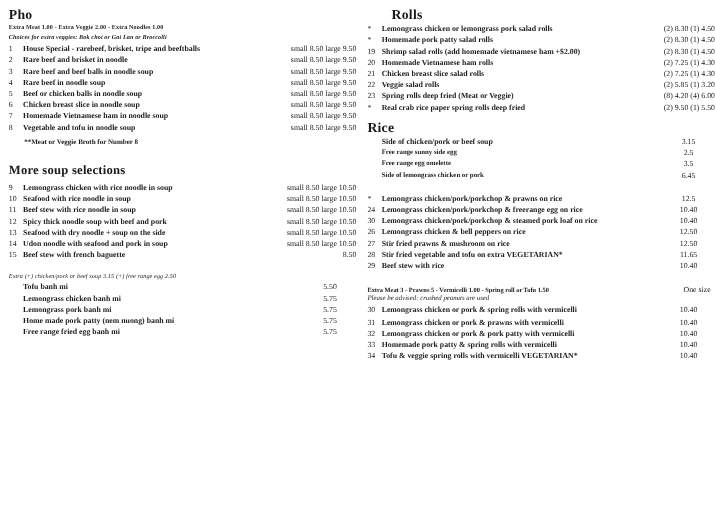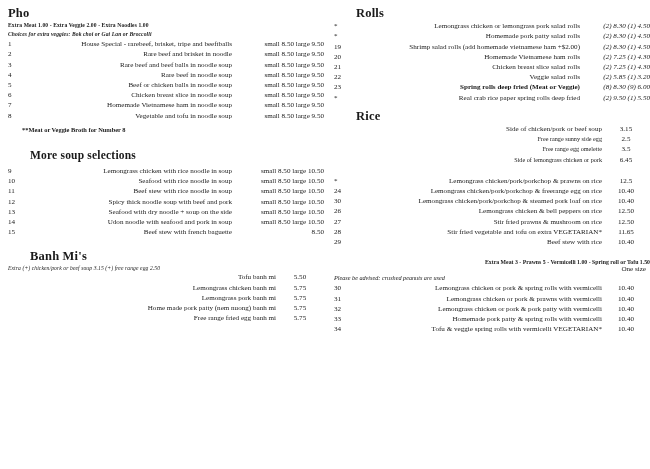--- a/index.html
+++ b/index.html
@@ -60,55 +60,54 @@
     padding: 1.15px 0;
     vertical-align: top;
     line-height: 1.12;
   }
   td.num {
     width: 13px;
     text-align: left;
     padding-right: 1px;
   }
   td.nm {
-    text-align: right;
+    text-align: left;
+    font-weight: bold;
   }
   td.pr {
     text-align: right;
     white-space: nowrap;
     padding-left: 4px;
     width: 92px;
   }
   td.pr.narrow {
     width: 48px;
     text-align: center;
   }
   td.pr.mid {
     width: 70px;
-    font-style: italic;
   }
   .spacer-sm { height: 5px; }
   .spacer-md { height: 11px; }
   .spacer-lg { height: 16px; }
   .bold { font-weight: bold; }
   .footnote {
     font-size: 6.4px;
     font-weight: bold;
     margin: 4px 0 0 14px;
   }
   .sub-note {
     font-size: 6.2px;
     margin: 1px 0 3px 0;
     font-style: italic;
   }
   .vermi-head {
     display: flex;
     justify-content: space-between;
     align-items: flex-end;
-    flex-direction: column;
   }
   .vermi-note {
     font-size: 5.8px;
     font-weight: bold;
   }
   .one-size {
     font-size: 7.1px;
     padding-right: 4px;
   }
   .rice-row td { padding: 1.6px 0; }
@@ -167,21 +166,21 @@
           <td class="pr">small 8.50 large 9.50</td>
         </tr>
       </tbody>
         </table>
       <div class="footnote">**Meat or Veggie Broth for Number 8</div>
     </div>
 
     <div class="spacer-lg"></div>
 
     <div>
-      <div class="section-title small" style="margin-left:22px">More soup selections</div>
+      <div class="section-title small" style="">More soup selections</div>
       <div class="spacer-sm"></div>
       <table class="items">
         <tbody>
             <tr>
           <td class="num">9</td>
           <td class="nm">Lemongrass chicken with rice noodle in soup</td>
           <td class="pr">small 8.50 large 10.50</td>
         </tr>
         <tr>
           <td class="num">10</td>
@@ -213,21 +212,20 @@
           <td class="nm">Beef stew with french baguette</td>
           <td class="pr">8.50</td>
         </tr>
       </tbody>
         </table>
     </div>
 
     <div class="spacer-md"></div>
 
     <div>
-      <div class="section-title" style="margin-left:22px">Banh Mi's</div>
       <div class="note plain">Extra  (+) chicken/pork or beef soup 3.15 (+) free range egg 2.50</div>
       <table class="items">
         <tbody>
             <tr>
           <td class="num"></td>
           <td class="nm">Tofu banh mi</td>
           <td class="pr narrow">5.50</td>
         </tr>
         <tr>
           <td class="num"></td>
@@ -287,35 +285,35 @@
           <td class="pr mid">(2) 7.25 (1) 4.30</td>
         </tr>
         <tr>
           <td class="num">22</td>
           <td class="nm">Veggie salad rolls</td>
           <td class="pr mid">(2) 5.85 (1) 3.20</td>
         </tr>
         <tr>
           <td class="num">23</td>
           <td class="nm bold">Spring rolls deep fried (Meat or Veggie)</td>
-          <td class="pr mid">(8) 8.30 (9) 6.00</td>
+          <td class="pr mid">(8) 4.20 (4) 6.00</td>
         </tr>
         <tr>
           <td class="num">*</td>
           <td class="nm">Real crab rice paper spring rolls deep fried</td>
           <td class="pr mid">(2) 9.50 (1) 5.50</td>
         </tr>
       </tbody>
         </table>
     </div>
 
     <div class="spacer-sm"></div>
 
     <div>
-      <div class="section-title" style="margin-left:22px">Rice</div>
+      <div class="section-title" style="">Rice</div>
       <table class="items">
         <tbody>
             <tr class="rice-row">
           <td class="num"></td>
           <td class="nm">Side of chicken/pork or beef soup</td>
           <td class="pr narrow">3.15</td>
         </tr>
         <tr class="rice-row">
           <td class="num"></td>
           <td class="nm" style="font-size:6.2px">Free range sunny side egg</td>

